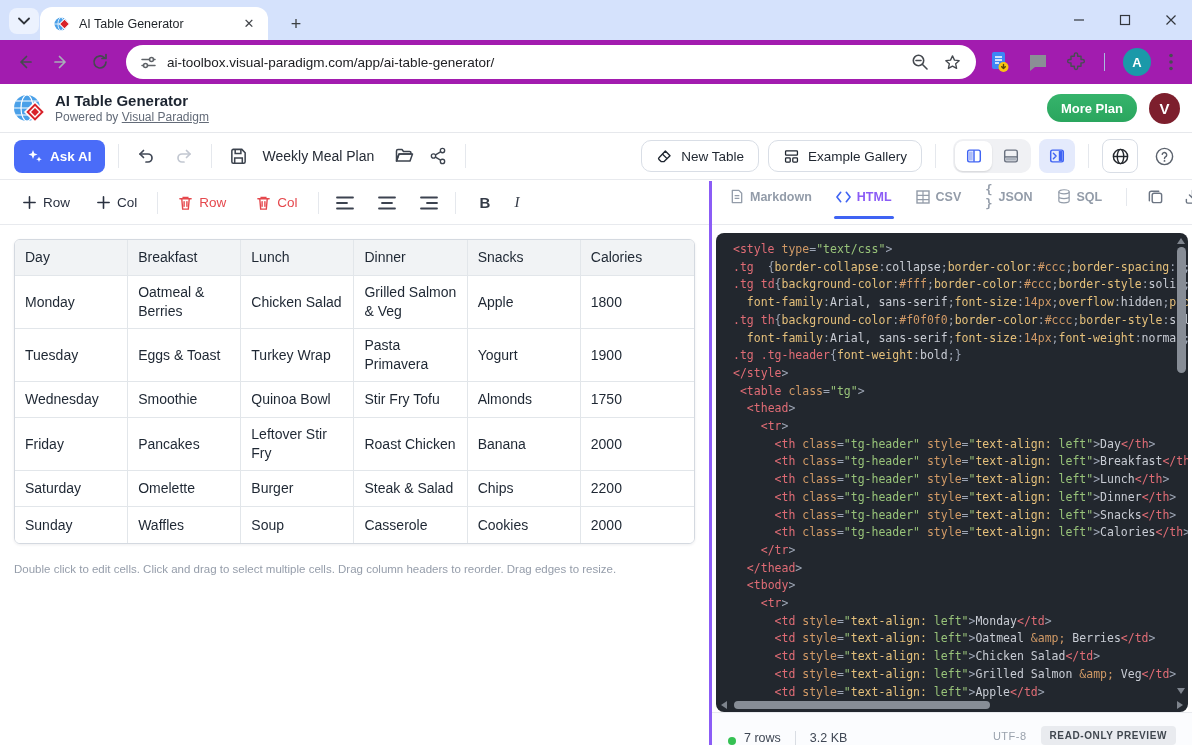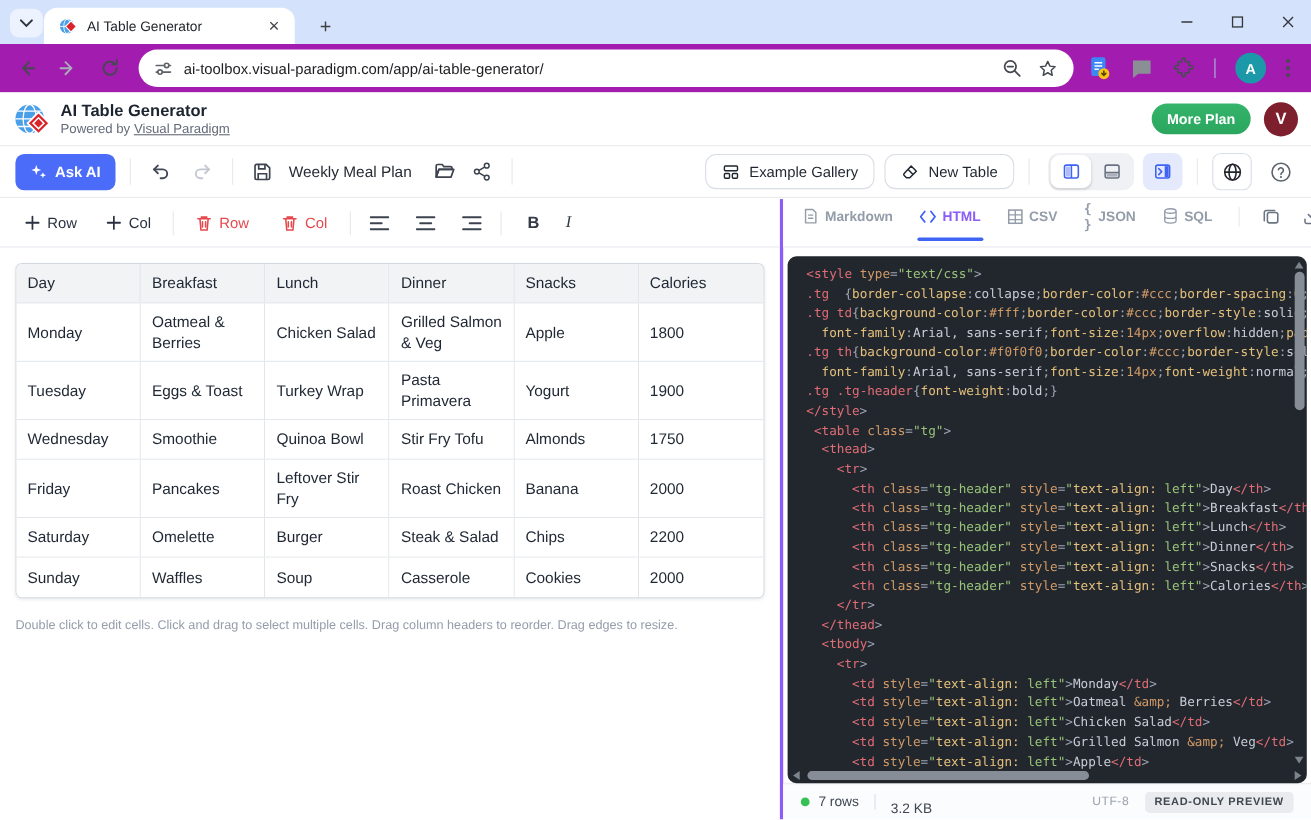--- a/index.html
+++ b/index.html
@@ -91,21 +91,21 @@
   .vscroll { position:absolute; top:0; right:0; width:14px; height:466px; }
   .v-up { position:absolute; top:5px; left:3px; width:0; height:0; border-left:4px solid transparent; border-right:4px solid transparent; border-bottom:6px solid #7e848d; }
   .v-thumb { position:absolute; top:14px; right:2px; width:9px; height:126px; border-radius:5px; background:#878d96; }
   .v-down { position:absolute; bottom:5px; left:3px; width:0; height:0; border-left:4px solid transparent; border-right:4px solid transparent; border-top:6px solid #7e848d; }
   .hscroll { position:absolute; bottom:0; left:0; right:0; height:14px; }
   .h-left { position:absolute; left:5px; top:3px; width:0; height:0; border-top:4px solid transparent; border-bottom:4px solid transparent; border-right:6px solid #7e848d; }
   .h-thumb { position:absolute; left:18px; top:3px; width:256px; height:8px; border-radius:4px; background:#878d96; }
   .h-right { position:absolute; right:5px; top:3px; width:0; height:0; border-top:4px solid transparent; border-bottom:4px solid transparent; border-left:6px solid #7e848d; }
 
   
-  .code-status { height:33px; margin-top:0; border-top:1px solid #e8eaee; background:#fbfcfe; display:flex; align-items:center; padding:0 16px; }
+  .code-status { height:33px; margin-top:0; border-top:1px solid #e8eaee; background:#fbfcfe; display:flex; align-items:flex-end; padding:0 16px; }
   .dot { width:8px; height:8px; border-radius:50%; background:#35c153; }
   .cs-text { font-size:12.5px; color:#3f4754; margin-left:8px; }
   .cs-div { width:1px; height:14px; background:#d9dde3; margin:0 14px; }
   .cs-right { margin-left:auto; display:flex; align-items:center; gap:14px; }
   .cs-enc { font-size:11px; color:#9aa2ad; letter-spacing:.5px; }
   .cs-badge { background:#e9ebef; border-radius:4px; padding:4px 9px; font-size:10px; font-weight:bold; letter-spacing:.6px; color:#40474f; }
 
   svg { display:block; }
 </style>
 </head>
@@ -278,32 +278,32 @@
           <circle cx="5" cy="10" r="2.4" fill="none" stroke="#3c434e" stroke-width="1.5"></circle>
           <circle cx="15" cy="16" r="2.4" fill="none" stroke="#3c434e" stroke-width="1.5"></circle>
           <path d="M7.2 8.8l5.6-3.4M7.2 11.2l5.6 3.4" stroke="#3c434e" stroke-width="1.5"></path>
         </svg>
       </span>
     <span class="tb-div"></span>
 
     <div class="tb-right">
       <div class="outbtn">
         <svg width="17" height="17" viewBox="0 0 20 20">
+            <path d="M11 3.5l5.5 5.5-7 7H6l-2.5-2.5a1.5 1.5 0 0 1 0-2.1z" fill="none" stroke="#1f2630" stroke-width="1.6" stroke-linejoin="round"></path>
+            <path d="M7.5 7l5.5 5.5" stroke="#1f2630" stroke-width="1.6"></path>
+          </svg>
+        <span>New Table</span>
+      </div>
+      <div class="outbtn">
+        <svg width="17" height="17" viewBox="0 0 20 20">
             <rect x="3" y="3.5" width="14" height="5" rx="1" fill="none" stroke="#1f2630" stroke-width="1.5"></rect>
             <rect x="3" y="11.5" width="5.5" height="5" rx="1" fill="none" stroke="#1f2630" stroke-width="1.5"></rect>
             <rect x="11.5" y="11.5" width="5.5" height="5" rx="1" fill="none" stroke="#1f2630" stroke-width="1.5"></rect>
           </svg>
         <span>Example Gallery</span>
-      </div>
-      <div class="outbtn">
-        <svg width="17" height="17" viewBox="0 0 20 20">
-            <path d="M11 3.5l5.5 5.5-7 7H6l-2.5-2.5a1.5 1.5 0 0 1 0-2.1z" fill="none" stroke="#1f2630" stroke-width="1.6" stroke-linejoin="round"></path>
-            <path d="M7.5 7l5.5 5.5" stroke="#1f2630" stroke-width="1.6"></path>
-          </svg>
-        <span>New Table</span>
       </div>
       <span class="tb-div"></span>
       <div class="seg">
         <div class="seg-btn active">
           <svg width="18" height="18" viewBox="0 0 20 20">
               <rect x="3" y="3.5" width="14" height="13" rx="2" fill="none" stroke="#3f63f3" stroke-width="1.6"></rect>
               <path d="M10 3.5v13" stroke="#3f63f3" stroke-width="1.6"></path>
               <rect x="4.4" y="5" width="4.2" height="10" fill="#aebdf8"></rect>
             </svg>
         </div>

